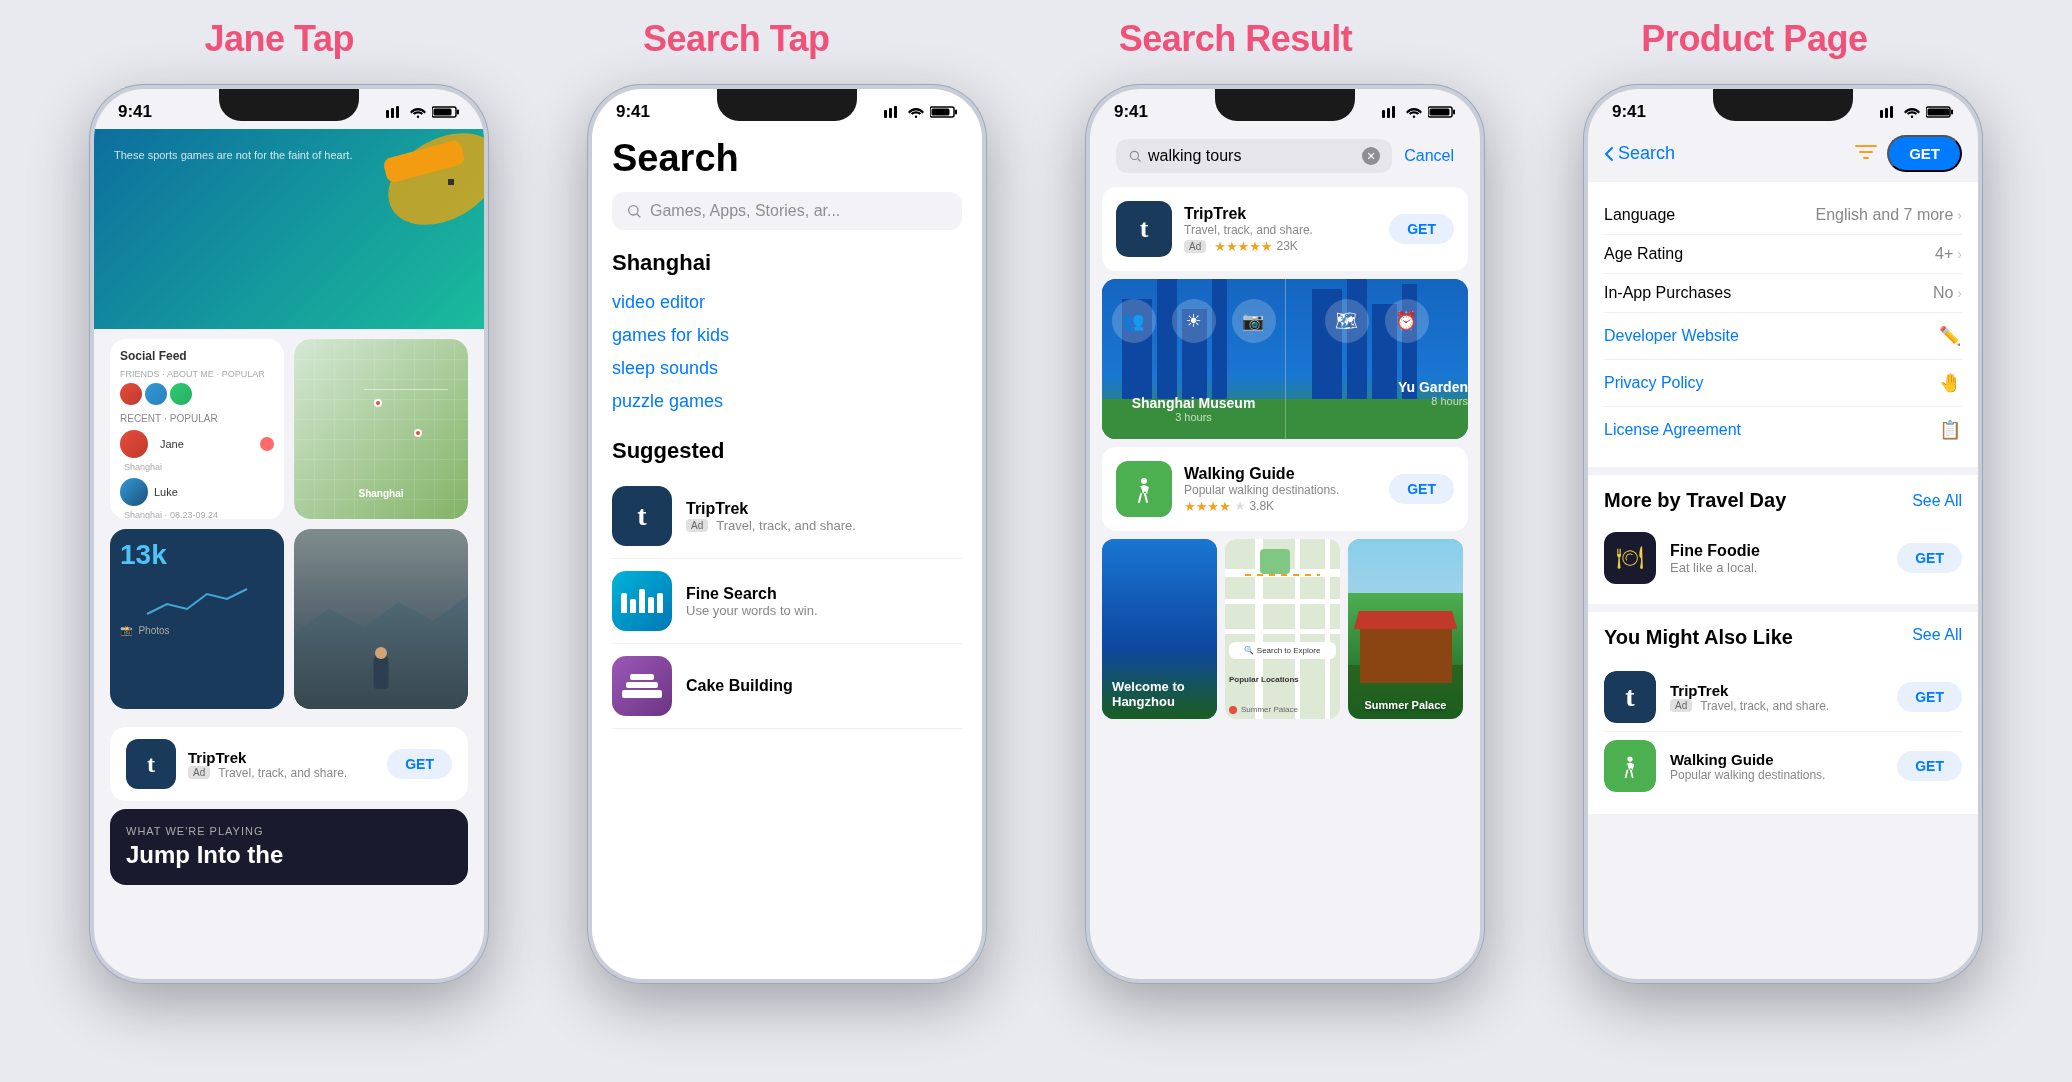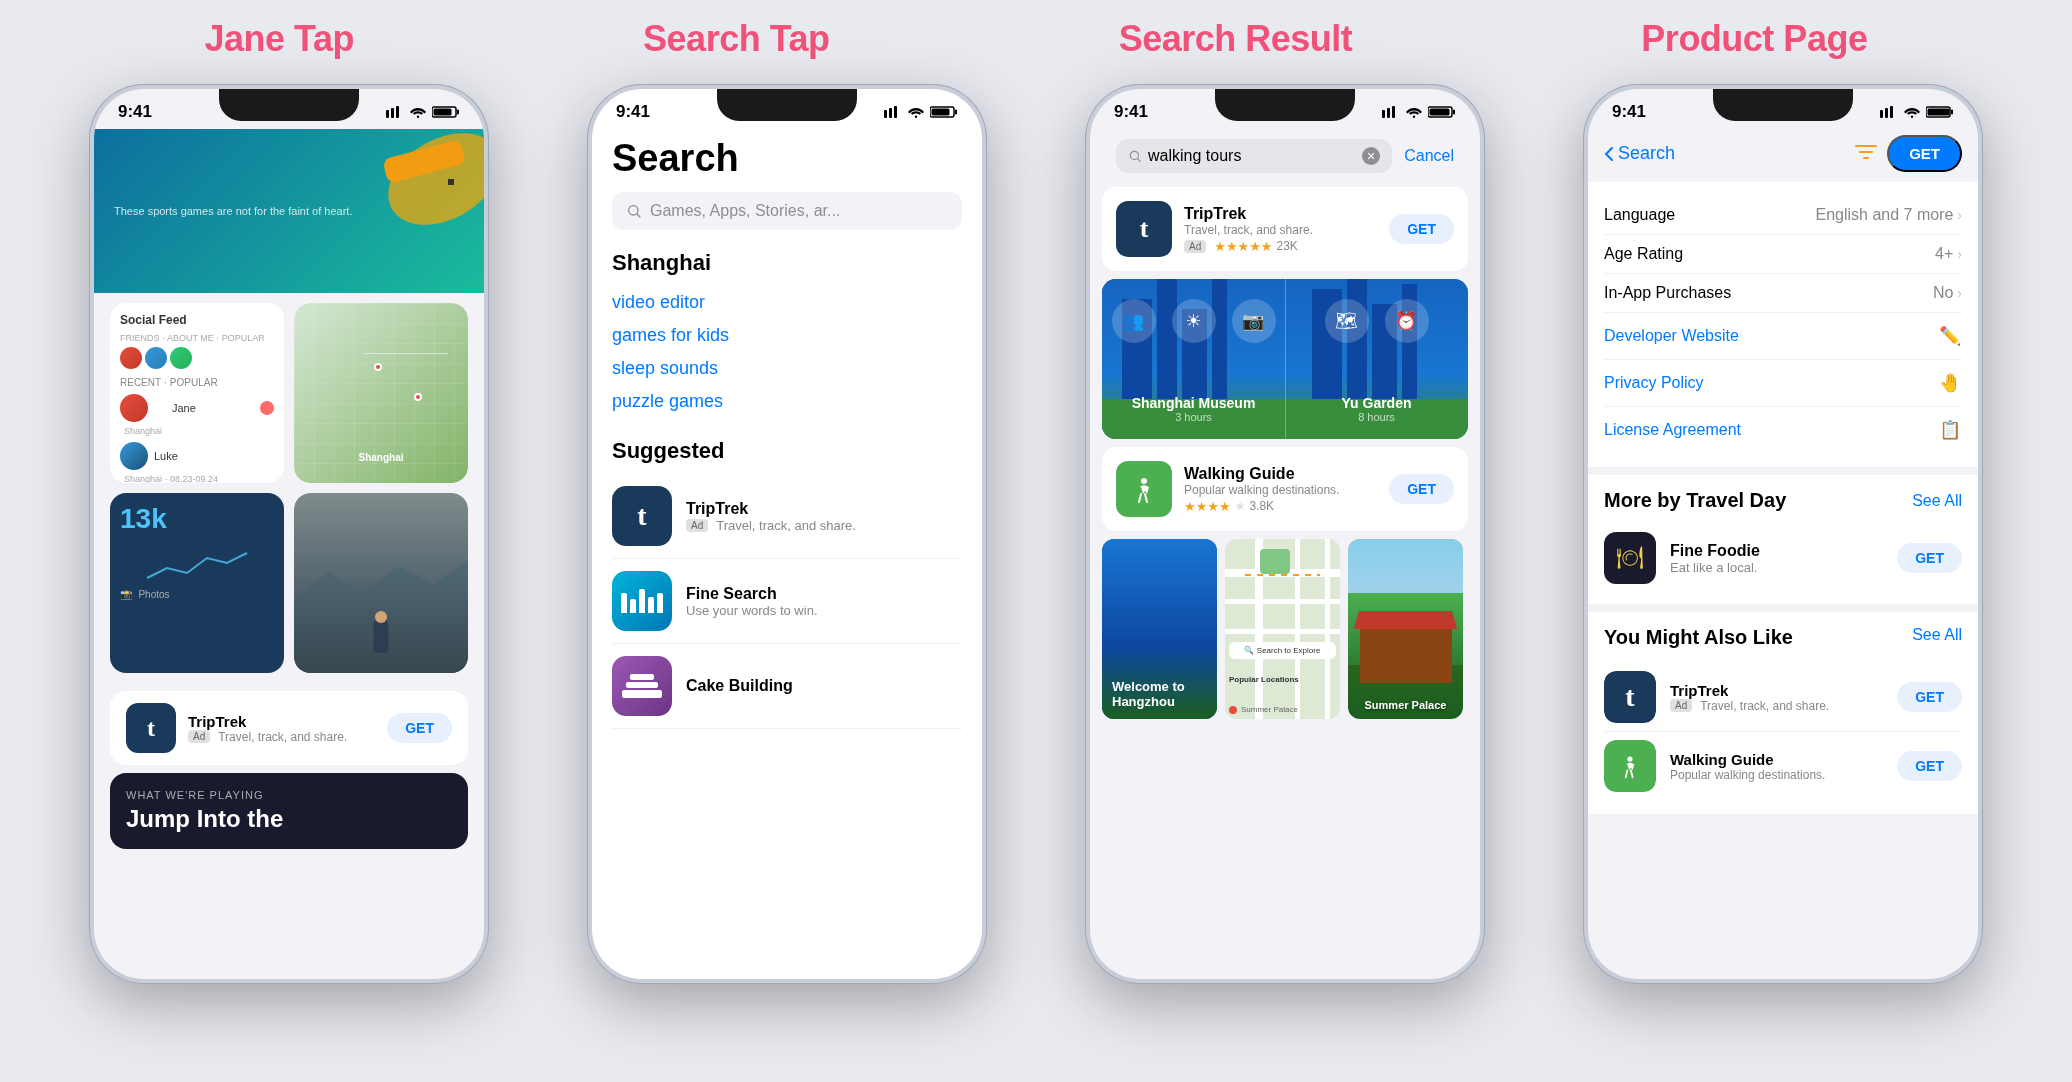--- a/index.html
+++ b/index.html
@@ -707,27 +707,27 @@
       flex-shrink: 0;
       overflow: hidden;
     }
 
     .ymight-info { flex: 1; }
     .ymight-name { font-size: 15px; font-weight: 600; color: #000; }
     .ymight-sub { font-size: 12px; color: #888; }
 
     
     .sport-hero {
-      height: 164px;
+      height: 200px;
       background: linear-gradient(135deg, #0d6e9e 0%, #1abc9c 100%);
       border-radius: 0 0 0 0;
       position: relative;
       overflow: hidden;
       display: flex;
-      align-items: center;
+      align-items: flex-start;
       padding: 20px;
     }
 
     .sport-hero-overlay {
       position: absolute;
       top: 10px;
       right: -20px;
       width: 120px;
       height: 80px;
       background: rgba(255,165,0,0.7);
@@ -872,21 +872,21 @@
       <div class="widget-grid">
         <div class="widget widget-social">
           <div class="header">Social Feed</div>
           <div style="font-size:9px;color:#aaa;margin-bottom:4px;">FRIENDS · ABOUT ME · POPULAR</div>
           <div class="avatars">
             <div class="avatar-circle a1"></div>
             <div class="avatar-circle a2"></div>
             <div class="avatar-circle a3"></div>
           </div>
           <div style="margin-top:8px;font-size:10px;color:#888;">RECENT · POPULAR</div>
-          <div style="margin-top:6px;display:flex;align-items:center;gap:24px;">
+          <div style="margin-top:6px;display:flex;align-items:center;gap:12px;">
             <div style="width:28px;height:28px;border-radius:50%;background:linear-gradient(135deg,#e74c3c,#c0392b);"></div>
             <div style="font-size:11px;color:#333;">Jane</div>
             <div style="width:14px;height:14px;border-radius:50%;background:#ff6b6b;margin-left:auto;"></div>
           </div>
           <div style="margin-top:4px;font-size:9px;color:#aaa;padding-left:4px;">Shanghai</div>
           <div style="margin-top:6px;display:flex;align-items:center;gap:6px;">
             <div style="width:28px;height:28px;border-radius:50%;background:linear-gradient(135deg,#3498db,#1a5276);"></div>
             <div style="font-size:11px;color:#333;">Luke</div>
           </div>
           <div style="margin-top:4px;font-size:9px;color:#aaa;padding-left:4px;">Shanghai · 08.23-09.24</div>
@@ -1121,21 +1121,21 @@
           <div style="position:absolute;bottom:16px;left:0;width:50%;text-align:center;">
             <div class="banner-label">Shanghai Museum</div>
             <div class="banner-sublabel">3 hours</div>
           </div>
 
           <div style="position:absolute;top:20px;left:50%;width:50%;display:flex;justify-content:center;gap:16px;">
             <div class="banner-icon-circle">🗺</div>
             <div class="banner-icon-circle">⏰</div>
           </div>
 
-          <div style="position:absolute;bottom:16px;left:50%;width:50%;text-align:center;margin-top:43px;">
+          <div style="position:absolute;bottom:32px;left:50%;width:50%;text-align:right;margin-top:43px;">
             <div class="banner-label">Yu Garden</div>
             <div class="banner-sublabel">8 hours</div>
           </div>
         </div>
 
         <div class="app-result-row">
           <div class="result-app-icon">
             <div class="walking-icon-bg">
               <svg width="30" height="30" viewBox="0 0 30 30" fill="none">
                 <circle cx="15" cy="7" r="3" fill="white"></circle>

